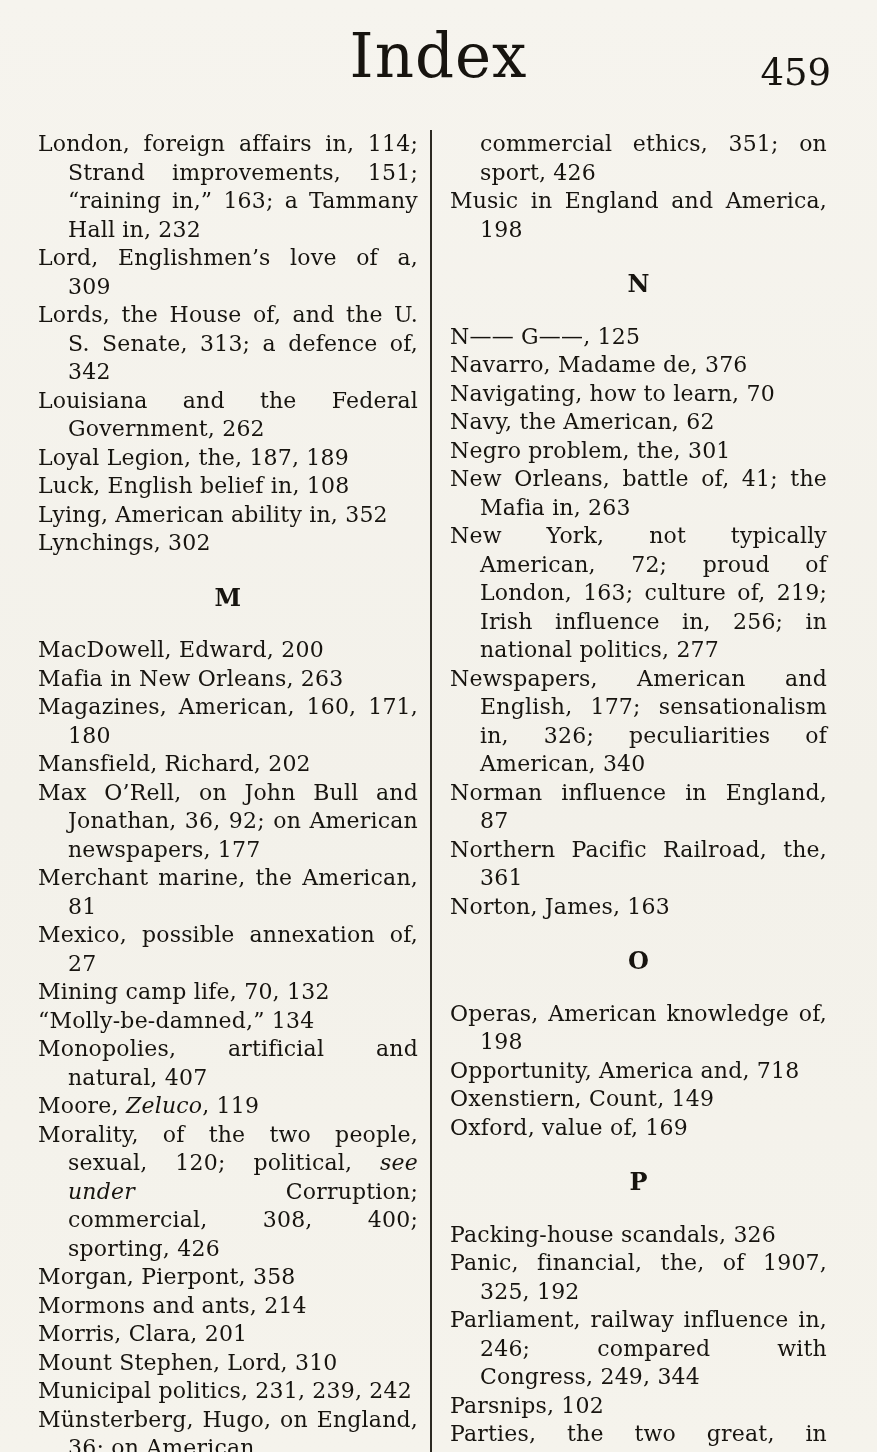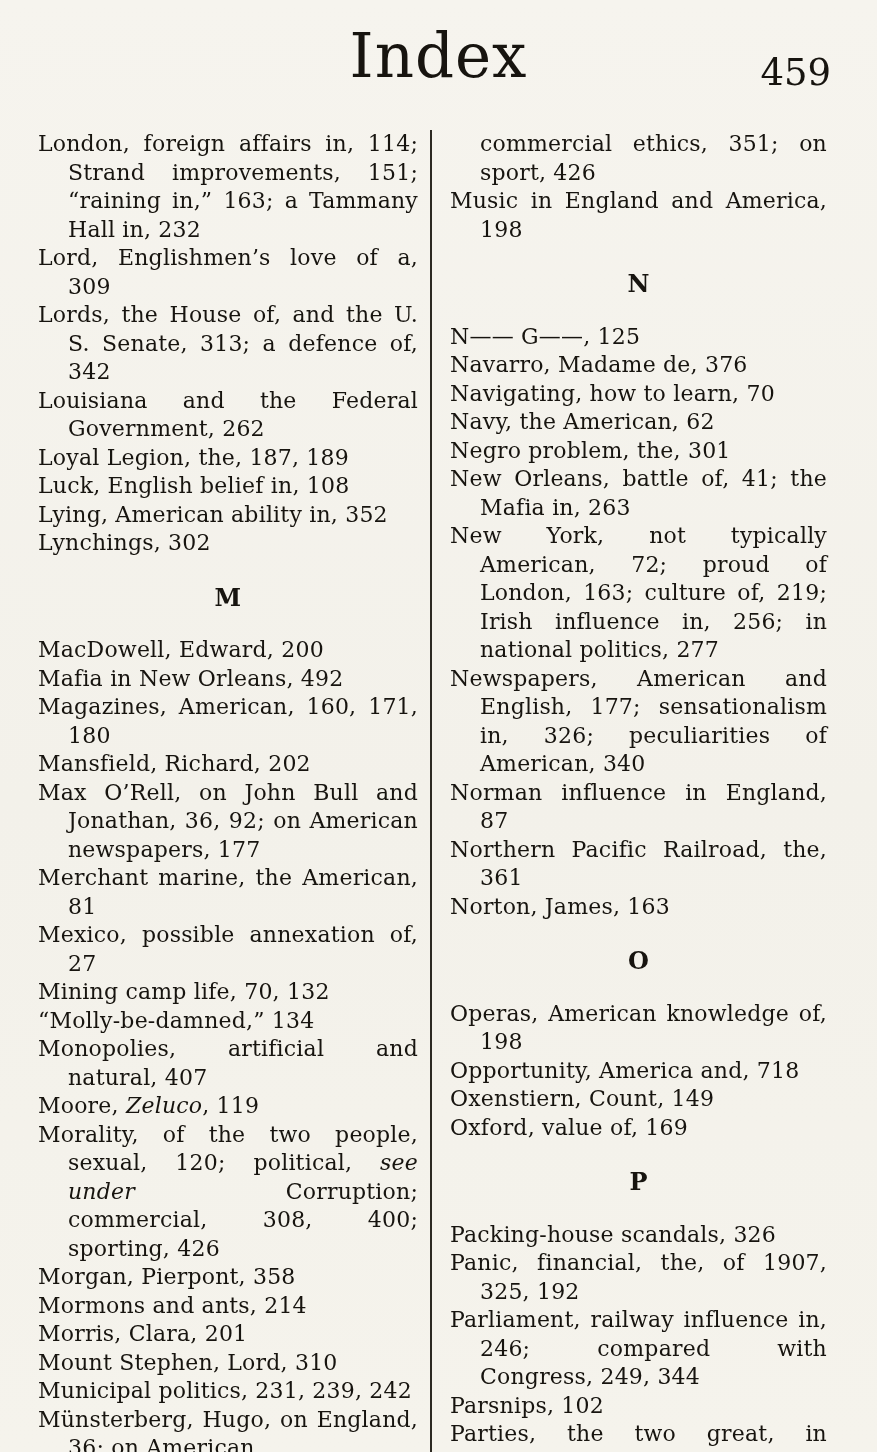--- a/index.html
+++ b/index.html
@@ -87,21 +87,21 @@
         <div class="index-entry">London, foreign affairs in, 114; Strand improvements, 151; “raining in,” 163; a Tammany Hall in, 232</div>
         <div class="index-entry">Lord, Englishmen’s love of a, 309</div>
         <div class="index-entry">Lords, the House of, and the U. S. Senate, 313; a defence of, 342</div>
         <div class="index-entry">Louisiana and the Federal Government, 262</div>
         <div class="index-entry">Loyal Legion, the, 187, 189</div>
         <div class="index-entry">Luck, English belief in, 108</div>
         <div class="index-entry">Lying, American ability in, 352</div>
         <div class="index-entry">Lynchings, 302</div>
         <div class="section-heading">M</div>
         <div class="index-entry">MacDowell, Edward, 200</div>
-        <div class="index-entry">Mafia in New Orleans, 492</div>
+        <div class="index-entry">Mafia in New Orleans, 263</div>
         <div class="index-entry">Magazines, American, 160, 171, 180</div>
         <div class="index-entry">Mansfield, Richard, 202</div>
         <div class="index-entry">Max O’Rell, on John Bull and Jonathan, 36, 92; on American newspapers, 177</div>
         <div class="index-entry">Merchant marine, the American, 81</div>
         <div class="index-entry">Mexico, possible annexation of, 27</div>
         <div class="index-entry">Mining camp life, 70, 132</div>
         <div class="index-entry">“Molly-be-damned,” 134</div>
         <div class="index-entry">Monopolies, artificial and natural, 407</div>
         <div class="index-entry">Moore, <i>Zeluco</i>, 119</div>
         <div class="index-entry">Morality, of the two people, sexual, 120; political, <i>see under</i> Corruption; commercial, 308, 400; sporting, 426</div>

